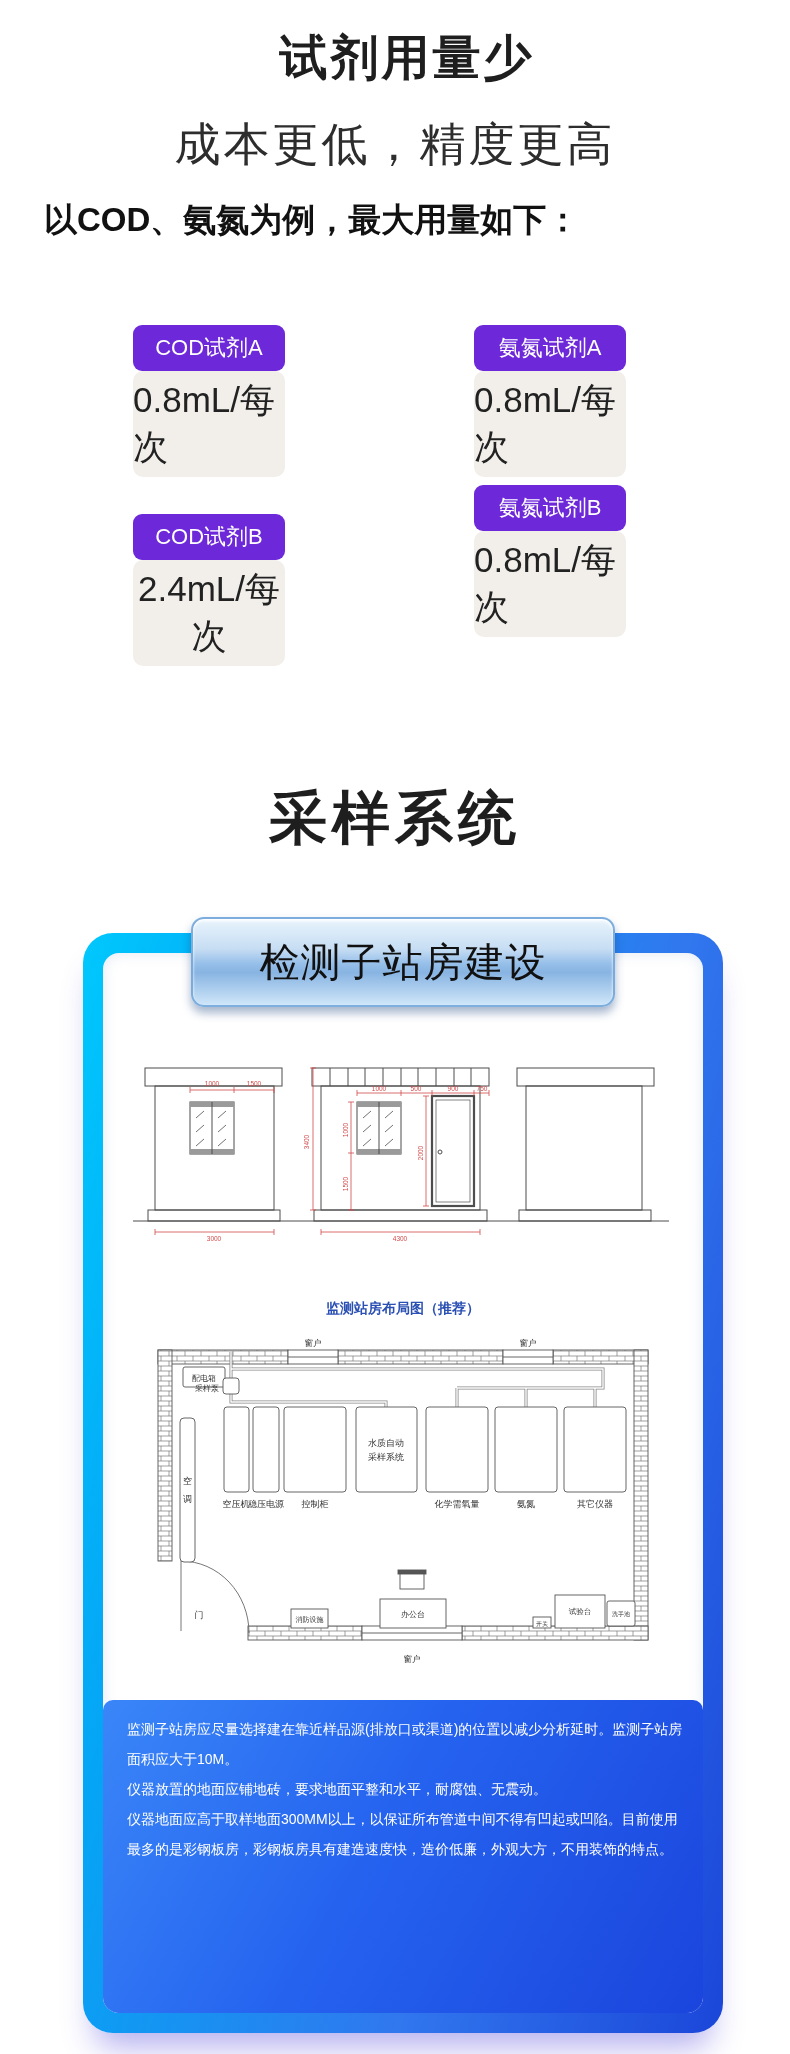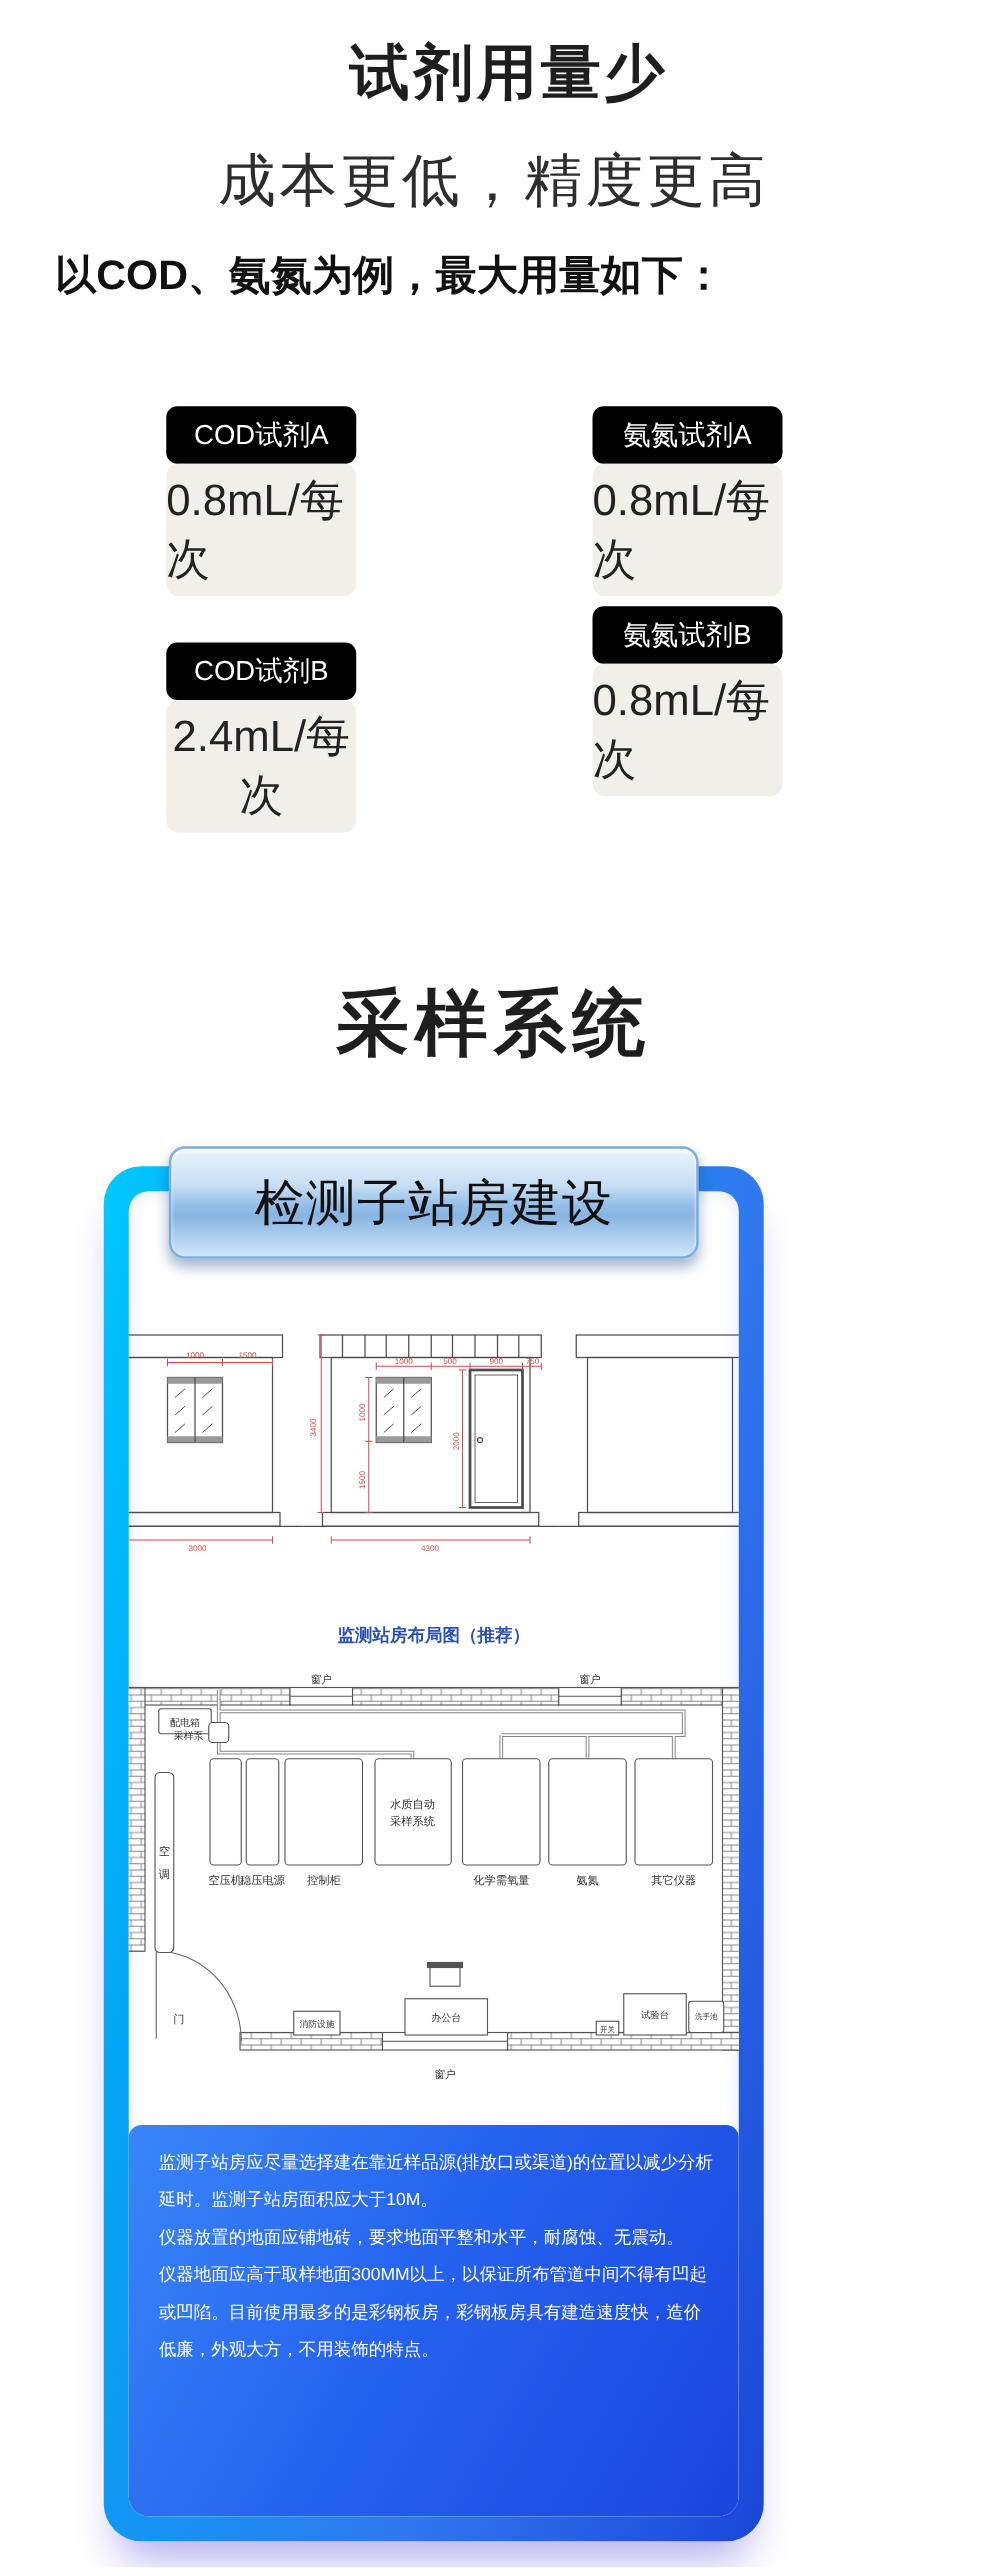--- a/index.html
+++ b/index.html
@@ -11,30 +11,30 @@
          font-size:48px;font-weight:700;letter-spacing:3px;color:#1e1e1e;}
   .subtitle{position:absolute;top:114px;left:0;width:100%;text-align:center;
             font-size:46px;font-weight:400;letter-spacing:3px;color:#2d2d2d;}
   .intro{position:absolute;top:198px;left:44px;font-size:33px;font-weight:700;color:#111;}
 
   .reagent-card{position:absolute;width:152px;}
   .card-pos-0{left:133px;top:325px;}
   .card-pos-1{left:474px;top:325px;}
   .card-pos-2{left:133px;top:514px;text-align:center;}
   .card-pos-3{left:474px;top:485px;}
-  .reagent-badge{height:46px;border-radius:9px;background:#000000;color:#fff;
+  .reagent-badge{height:46px;border-radius:9px;background:#6d28d9;color:#fff;
                  font-size:22px;font-weight:500;display:flex;align-items:center;justify-content:center;}
   .reagent-value{height:106px;background:#f2efeb;color:#222;font-size:35px;
                  display:flex;align-items:center;justify-content:center;border-radius:10px;}
 
   
   .h2{position:absolute;top:780px;left:0;width:100%;text-align:center;
       font-size:58px;font-weight:700;letter-spacing:5px;color:#1e1e1e;}
 
-  .bigcard{position:absolute;left:83px;top:933px;width:528px;height:1100px;
+  .bigcard{position:absolute;left:83px;top:933px;width:640px;height:1100px;
            box-sizing:border-box;border-radius:30px;
            background:linear-gradient(105deg,#00c8fd 0%,#05a5f5 25%,#3177ee 65%,#1b46d9 100%);
            box-shadow:0 26px 32px -12px rgba(90,80,220,.45);}
   .bigcard-inner{position:absolute;left:20px;top:20px;right:20px;bottom:20px;
                  background:#fff;border-radius:16px;overflow:hidden;
                  box-shadow:inset 0 0 14px rgba(120,150,200,.22);
                  display:flex;flex-direction:column;align-items:center;}
   .pill{position:absolute;top:-16px;left:50%;transform:translateX(-50%);
         width:420px;height:86px;border-radius:13px;z-index:3;
         background:linear-gradient(180deg,#e9f4fc 0%,#c6ddf3 35%,#96bfe9 52%,#88b4e2 62%,#cfe6f9 100%);

